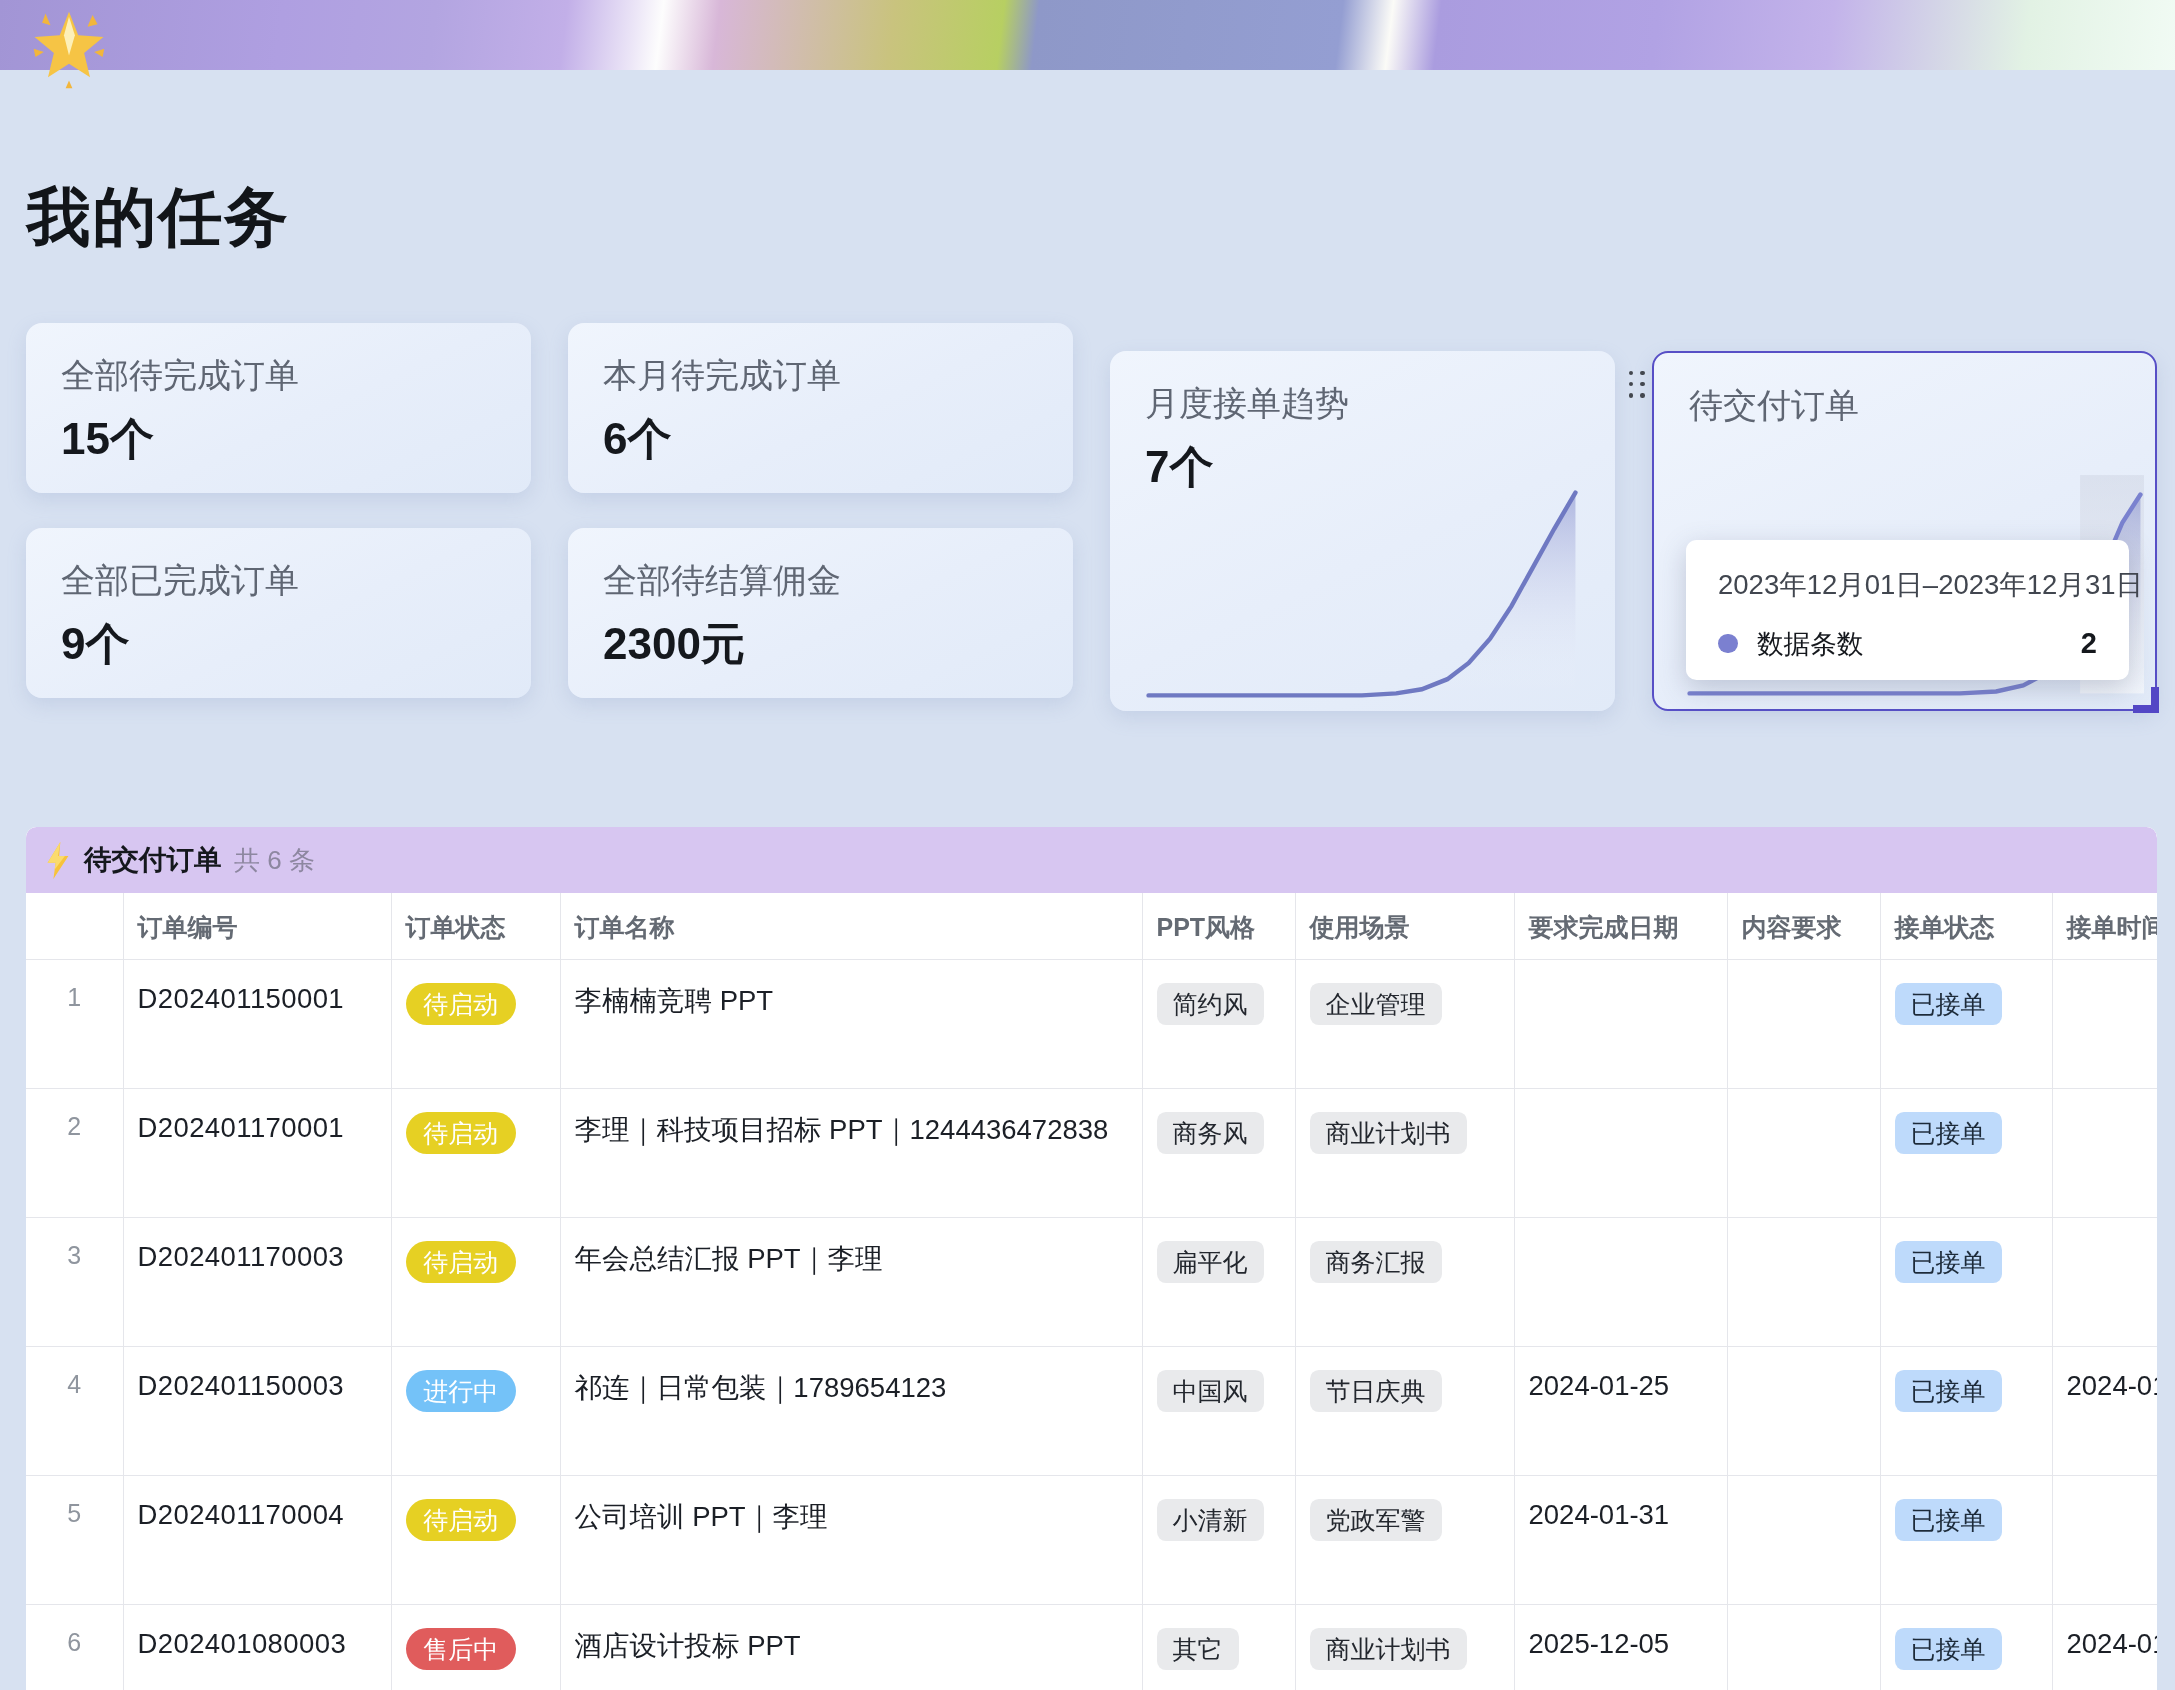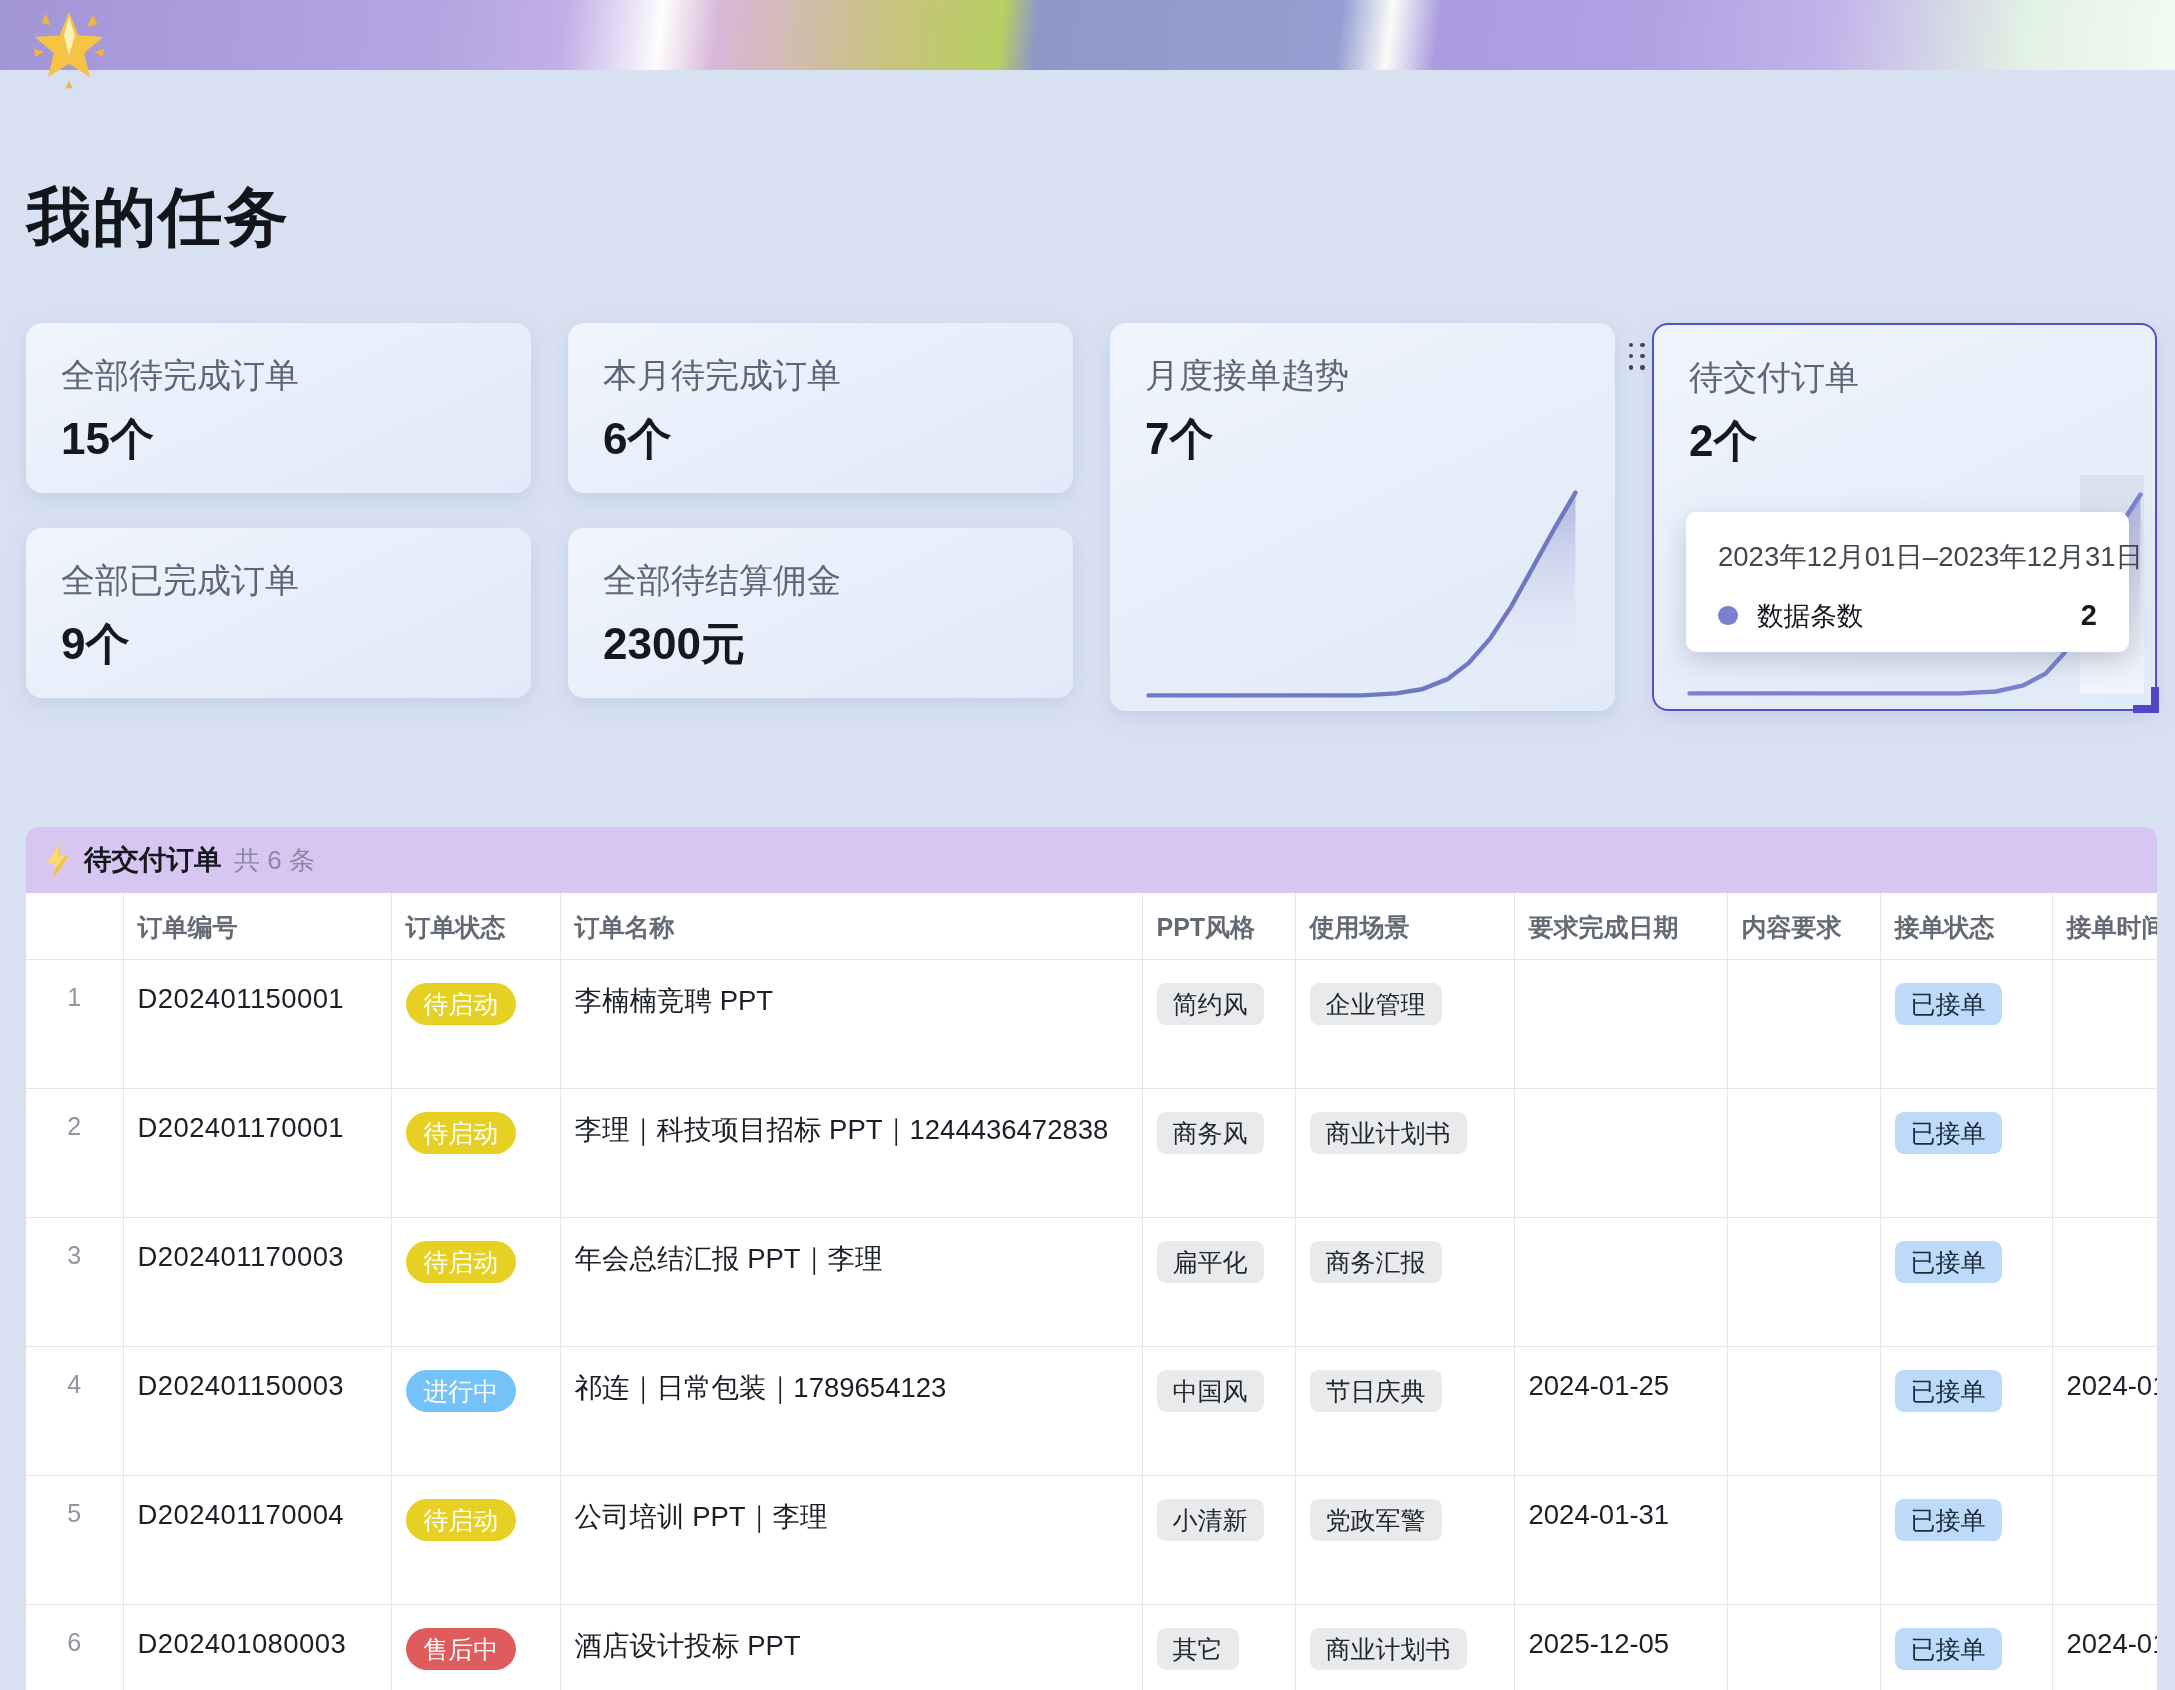--- a/index.html
+++ b/index.html
@@ -42,21 +42,21 @@
   .card {
     border-radius:16px;
     background:linear-gradient(155deg,#f0f5fd 0%,#e7eefa 55%,#e1eaf8 100%);
     box-shadow:0 7px 19.5px rgba(124,146,188,0.20);
     padding:30px 35px;
     position:relative;
   }
   .card .label { font-size:34px; color:#5f6673; }
   .card .value { margin-top:10.6px; font-size:44px; font-weight:700; color:#15181d; }
   .card.small { height:170px; align-self:start; }
-  .card.chart { grid-row:1 / 3; overflow:hidden; }
+  .card.chart { grid-row:1 / 3; overflow:hidden;margin-top:28px; }
   .pos-r2c1 { grid-column:1; grid-row:2; }
   .pos-r2c2 { grid-column:2; grid-row:2; }
   .pos-c3 { grid-column:3; }
   .pos-c4 { grid-column:4; }
 
   .card.selected {
     border:2.7px solid #574fc6;
     overflow:visible;
   }
   .chart-clip { position:absolute; inset:0; border-radius:13.3px; overflow:hidden; }
@@ -209,21 +209,20 @@
             <stop offset="1" stop-color="#ffffff" stop-opacity="0.55"></stop>
           </linearGradient>
         </defs>
         <rect x="444" y="0" width="72" height="246" fill="url(#bandGrad)"></rect>
         <path class="area" fill="url(#areaGrad1)" d="M4.0,246.0 L308.8,246.0 L349.4,243.8 L379.9,237.0 L405.3,223.6 L425.6,201.2 L446.0,165.4 L461.2,129.5 L476.4,89.2 L491.7,53.4 L512.0,22.0 L512,246 Z"></path>
         <path class="line" fill="none" stroke="#7a82cf" stroke-width="5" stroke-linecap="round" d="M4.0,246.0 L308.8,246.0 L349.4,243.8 L379.9,237.0 L405.3,223.6 L425.6,201.2 L446.0,165.4 L461.2,129.5 L476.4,89.2 L491.7,53.4 L512.0,22.0"></path>
       </svg>
     </div>
     <div class="label-block">
       <div class="label">待交付订单</div>
-      <div class="value">2个</div>
     </div>
     <div class="tooltip">
       <div class="tooltip-date">2023年12月01日–2023年12月31日</div>
       <div class="tooltip-row">
         <span class="legend-dot"></span>
         <span class="legend-label">数据条数</span>
         <span class="legend-value">2</span>
       </div>
     </div>
     <div class="resize-handle"></div>

